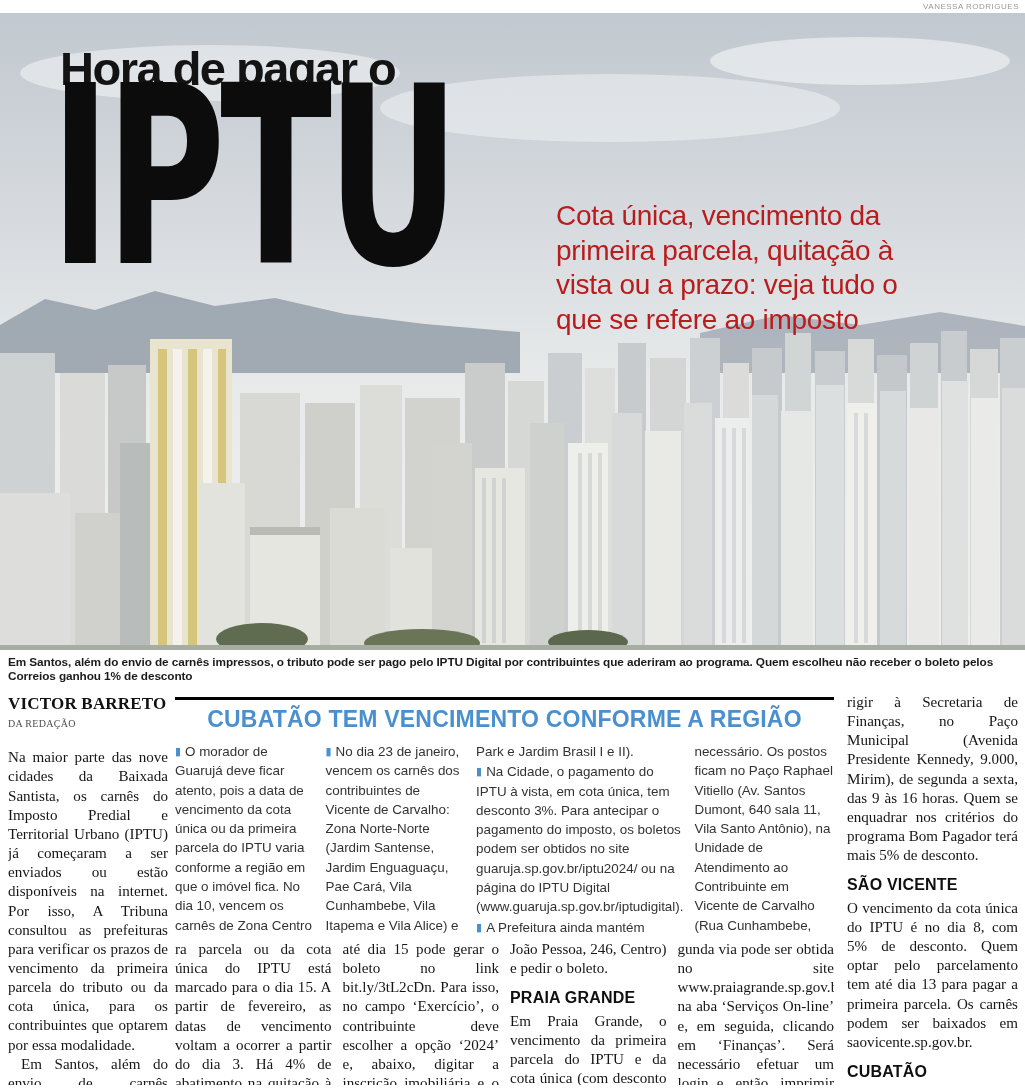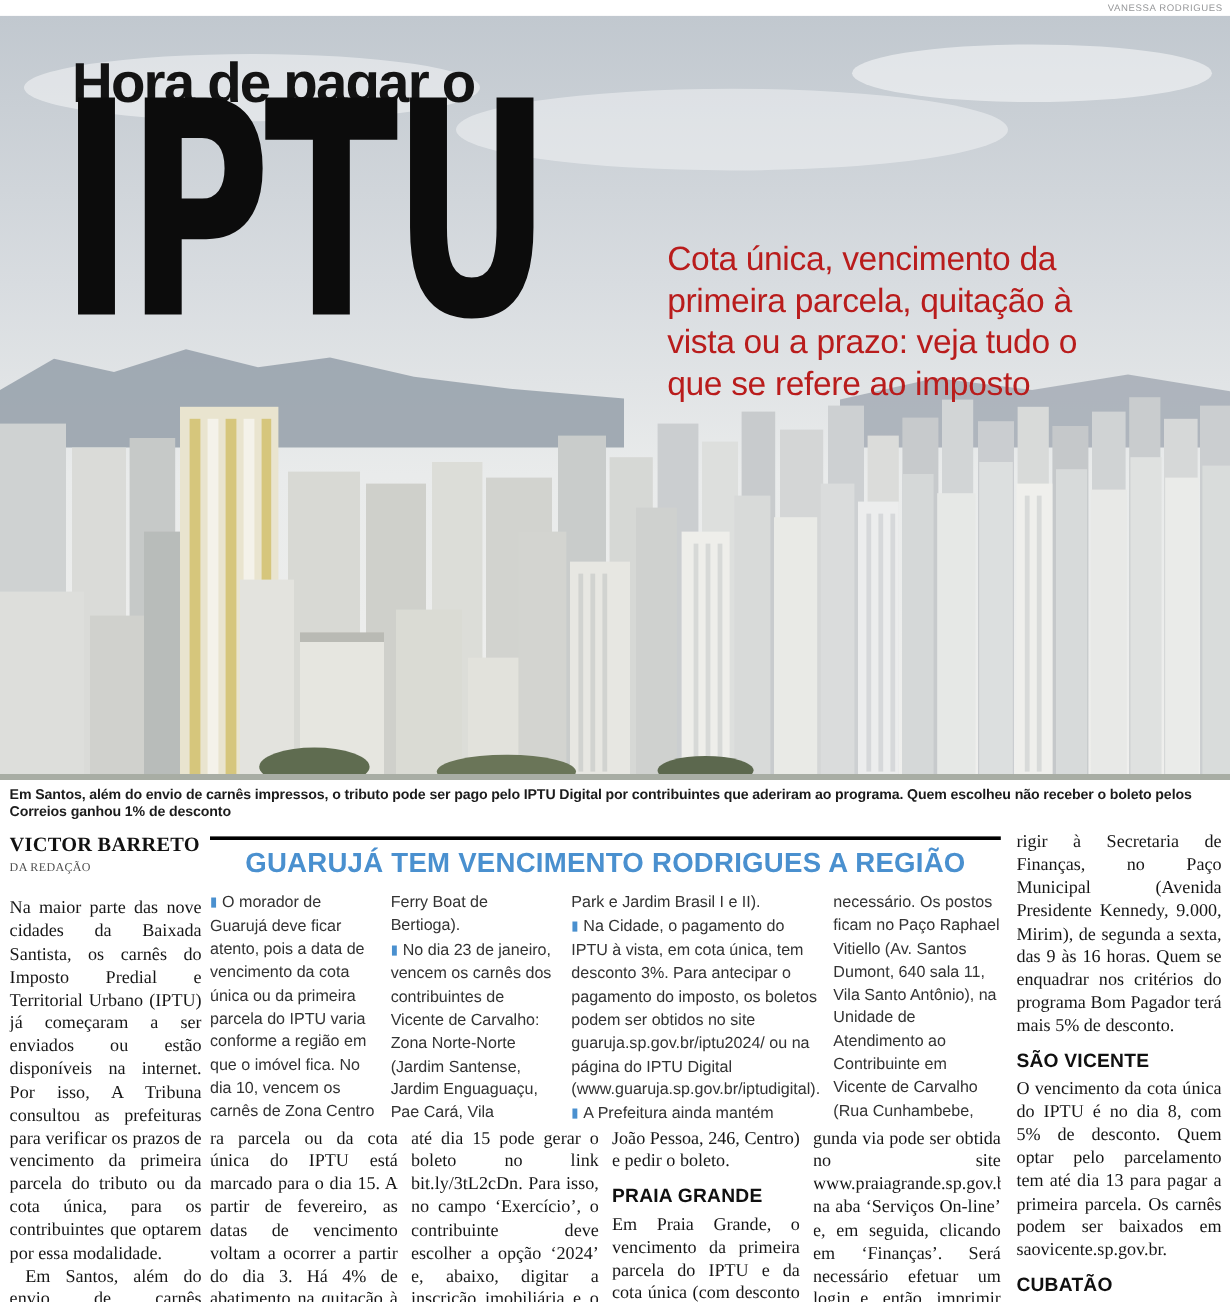--- a/index.html
+++ b/index.html
@@ -189,27 +189,26 @@
 
   <div class="col-left serif">
     <div class="byline-name">VICTOR BARRETO</div>
     <div class="byline-role">DA REDAÇÃO</div>
     <p>Na maior parte das nove cidades da Baixada Santista, os carnês do Imposto Predial e Territorial Urbano (IPTU) já começaram a ser enviados ou estão disponíveis na internet. Por isso, A Tribuna consultou as prefeituras para verificar os prazos de vencimento da primeira parcela do tributo ou da cota única, para os contribuintes que optarem por essa modalidade.</p>
     <p class="ind">Em Santos, além do envio de carnês impressos, o tributo pode ser pago pelo IPTU Digital por contribuintes que aderiram ao programa. Quem escolheu não receber o boleto pelos Correios ganhou 1% de desconto no valor do imposto.</p>
 
   </div>
 
   <div class="box">
-    <div class="box-headline accent" style="color: rgb(74, 144, 207);">GUARUJÁ TEM VENCIMENTO RODRIGUES A REGIÃO</div>
+    <div class="box-headline accent" style="color: rgb(74, 144, 207);">CUBATÃO TEM VENCIMENTO CONFORME A REGIÃO</div>
     <div class="box-cols">
       <div class="box-col">
         <p><span class="bullet accent" style="color: rgb(74, 144, 207);">▮</span><span>O morador de Guarujá deve ficar atento, pois a data de vencimento da cota única ou da primeira parcela do IPTU varia conforme a região em que o imóvel fica. No dia 10, vencem os carnês de Zona Centro (Vila Maia, Pitangueiras e Barra Funda), Zona Sul (Astúrias, Tombo, Guaiuba e Jardim Las Palmas), Zona Oeste (Santo Antônio, Santa Rosa até o Ferry Boat) e Zona Leste (Enseada, Jardim Acapulco, Perequê até o</span></p>
       </div>
       <div class="box-col">
-        <p>Ferry Boat de Bertioga).</p>
         <p><span class="bullet accent" style="color: rgb(74, 144, 207);">▮</span><span>No dia 23 de janeiro, vencem os carnês dos contribuintes de Vicente de Carvalho: Zona Norte-Norte (Jardim Santense, Jardim Enguaguaçu, Pae Cará, Vila Cunhambebe, Vila Itapema e Vila Alice) e Zona Norte-Sul (Sítio Pae Cará, Jardim Progresso, Jardim Boa Esperança, Parque Estuário, Monteiro da Cruz, Morrinhos, Vila Zilda, Victoria</span></p>
       </div>
       <div class="box-col">
         <p>Park e Jardim Brasil I e II).</p>
         <p><span class="bullet accent" style="color: rgb(74, 144, 207);">▮</span><span>Na Cidade, o pagamento do IPTU à vista, em cota única, tem desconto 3%. Para antecipar o pagamento do imposto, os boletos podem ser obtidos no site guaruja.sp.gov.br/iptu2024/ ou na página do IPTU Digital (www.guaruja.sp.gov.br/iptudigital).</span></p>
         <p><span class="bullet accent" style="color: rgb(74, 144, 207);">▮</span><span>A Prefeitura ainda mantém quatro postos de atendimento, com impressão de boleto, caso</span></p>
       </div>
       <div class="box-col">
         <p>necessário. Os postos ficam no Paço Raphael Vitiello (Av. Santos Dumont, 640 sala 11, Vila Santo Antônio), na Unidade de Atendimento ao Contribuinte em Vicente de Carvalho (Rua Cunhambebe, 500, Vila Alice), no Poupatempo (Av. Santos Dumont, 1.586, Pae Cará) e no Ceacon (Av. Leomil, 630, Centro). O atendimento é de segunda a sexta-feira, das 9h às 16h.</p>
       </div>

